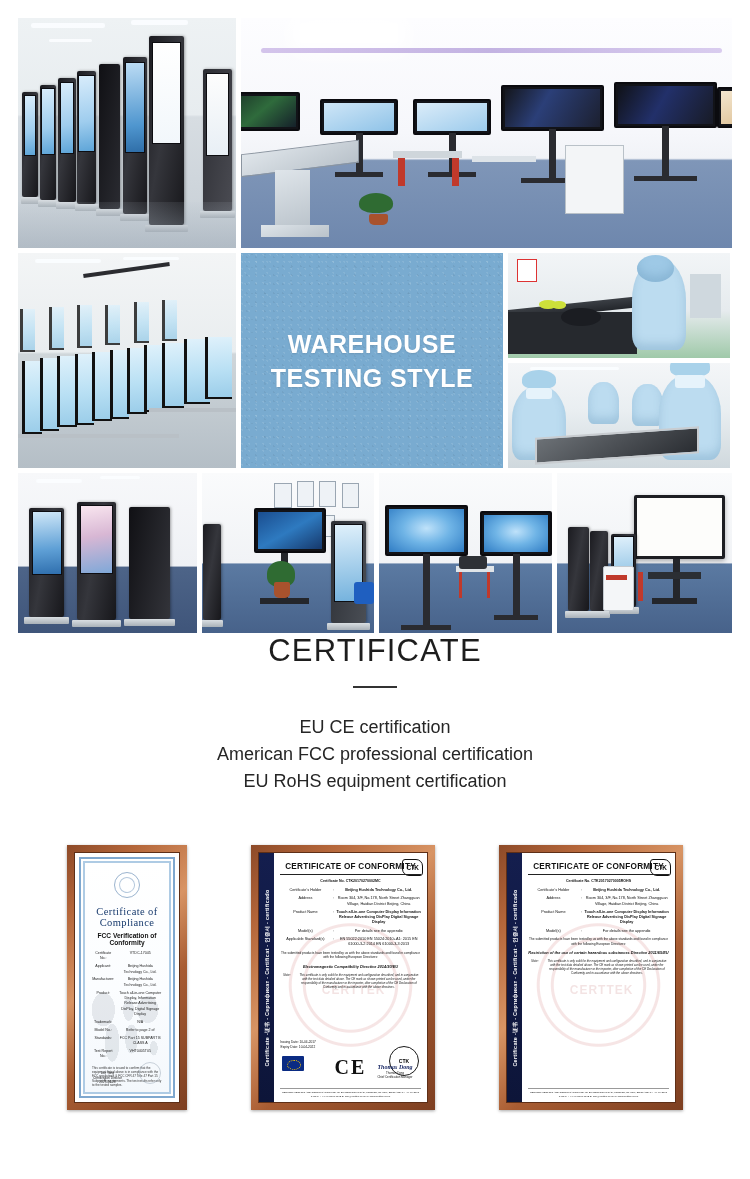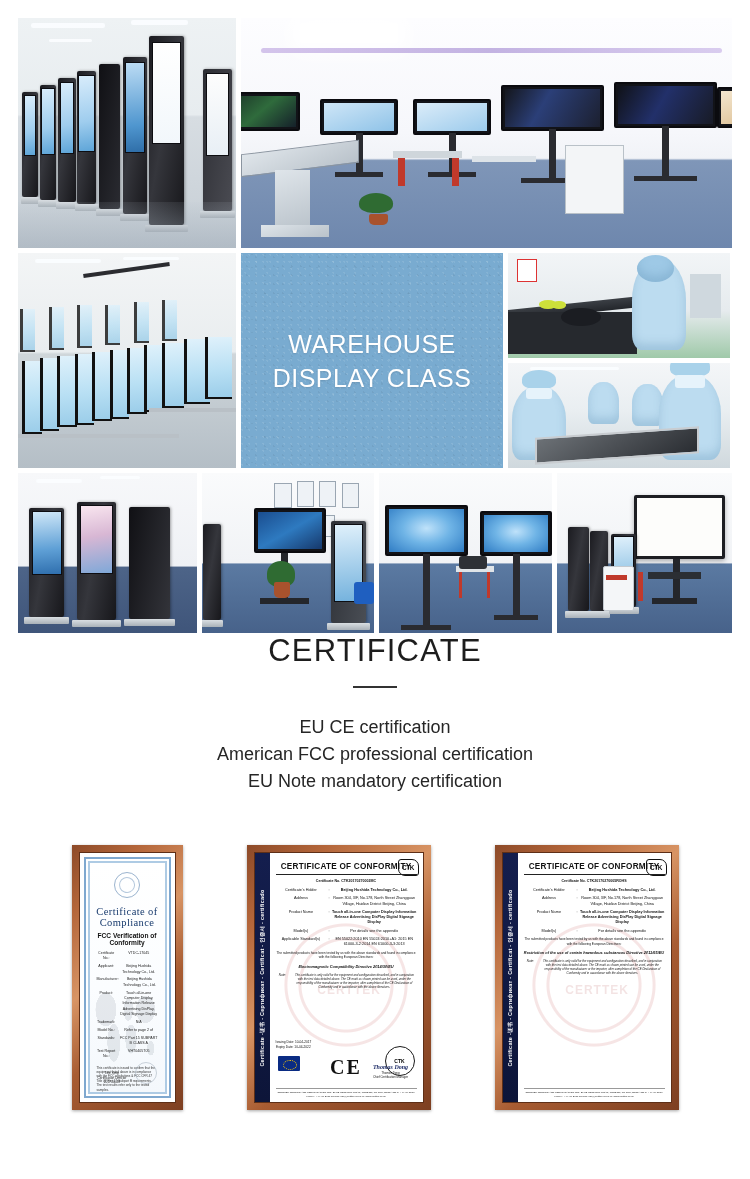--- a/index.html
+++ b/index.html
@@ -85,21 +85,21 @@
     background-image:
       radial-gradient(circle at 18% 22%, rgba(255,255,255,.10) 0 1px, transparent 1px),
       radial-gradient(circle at 62% 48%, rgba(0,0,0,.05) 0 1px, transparent 1px),
       radial-gradient(circle at 38% 78%, rgba(255,255,255,.09) 0 1px, transparent 1px),
       radial-gradient(circle at 84% 12%, rgba(0,0,0,.045) 0 1px, transparent 1px);
     background-size: 7px 7px, 9px 9px, 11px 11px, 13px 13px;
   }
   .banner-text{
     color:#ffffff; text-align:center;
     font-size:25px; line-height:34px; letter-spacing:.5px;
-    font-family:"Liberation Sans", sans-serif; font-weight:400;
+    font-family:"Liberation Sans", sans-serif; font-weight:700;
     text-shadow:0 1px 2px rgba(0,0,0,.12);
   }
 
   
   .r2r{width:222px;height:215px;display:flex;flex-direction:column;gap:5px;}
   .cleanA{width:222px;height:105px;position:relative;overflow:hidden;
     background:linear-gradient(180deg,#f2f5f7 0%,#e6ebee 55%,#9fc9a9 100%);}
   .cleanB{width:222px;height:105px;position:relative;overflow:hidden;
     background:linear-gradient(180deg,#f4f6f8 0%,#e9eef1 46%,#cfd8dd 100%);}
   .worker{position:absolute;background:#bcdcf0;border-radius:46% 46% 18% 18%;
@@ -131,21 +131,21 @@
   .cert-title{
     font-size:31px; letter-spacing:1.2px; color:#1d1d1d; font-weight:400;
     font-family:"Liberation Sans", sans-serif;
   }
   .cert-rule{ width:44px; height:2px; background:#333; margin:17px auto 0; }
   .cert-lines{ margin-top:26px; font-size:18px; line-height:27px; color:#262626; font-weight:400;}
 
   
   .certs{ display:flex; justify-content:center; gap:64px; margin-top:50px; padding-bottom:30px;}
   .frame{
-    width:111px; height:265px; padding:7px;
+    width:120px; height:265px; padding:7px;
     background:
       linear-gradient(135deg,#8d4a28 0%,#b4663a 18%,#d89464 42%,#a85c32 62%,#7d3f21 100%);
     box-shadow:0 1px 3px rgba(0,0,0,.35);
   }
   .frame.wide{ width:184px; }
   .frame-inner{
     width:100%; height:100%;
     background:#fff; position:relative; overflow:hidden;
     border:1px solid #5e2f17;
   }
@@ -359,21 +359,21 @@
           <div class="rackpanel" style="left:27%;top:24%;width:7%;height:20%;opacity:.8"></div>
           <div class="rackpanel" style="left:40%;top:24%;width:7%;height:19%;opacity:.8"></div>
           <div class="rackpanel" style="left:53%;top:23%;width:7%;height:19%;opacity:.8"></div>
           <div class="rackpanel" style="left:66%;top:22%;width:7%;height:19%;opacity:.8"></div>
         </div>
       </div>
 
       <div class="photo banner">
         <div class="banner-text">
           <div>WAREHOUSE</div>
-          <div>DISPLAY CLASS</div>
+          <div>TESTING STYLE</div>
         </div>
       </div>
 
       <div class="r2r">
         <div class="cleanA">
           <div class="sign" style="left:4%;top:6%;width:9%;height:22%"></div>
           <div class="bench" style="left:0%;top:48%;width:60%;height:10%;transform:skewY(-6deg)"></div>
           <div class="bench" style="left:0%;top:56%;width:58%;height:40%;background:#26292e"></div>
           <div class="worker" style="left:56%;top:6%;width:24%;height:86%"></div>
           <div class="worker" style="left:58%;top:2%;width:17%;height:26%;background:#9ec9e6;border-radius:50%"></div>
@@ -487,21 +487,21 @@
       </div>
     </div>
   </div>
 
   <div class="cert-section">
     <div class="cert-title">CERTIFICATE</div>
     <div class="cert-rule"></div>
     <div class="cert-lines">
       <div>EU CE certification</div>
       <div>American FCC professional certification</div>
-      <div>EU Note mandatory certification</div>
+      <div>EU RoHS equipment certification</div>
     </div>
 
     <div class="certs">
 
       <div class="frame">
         <div class="frame-inner">
           <div class="fcc-border"></div>
           <div class="fcc-body">
             <div class="worldmap"></div>
             <div class="globe"></div>

